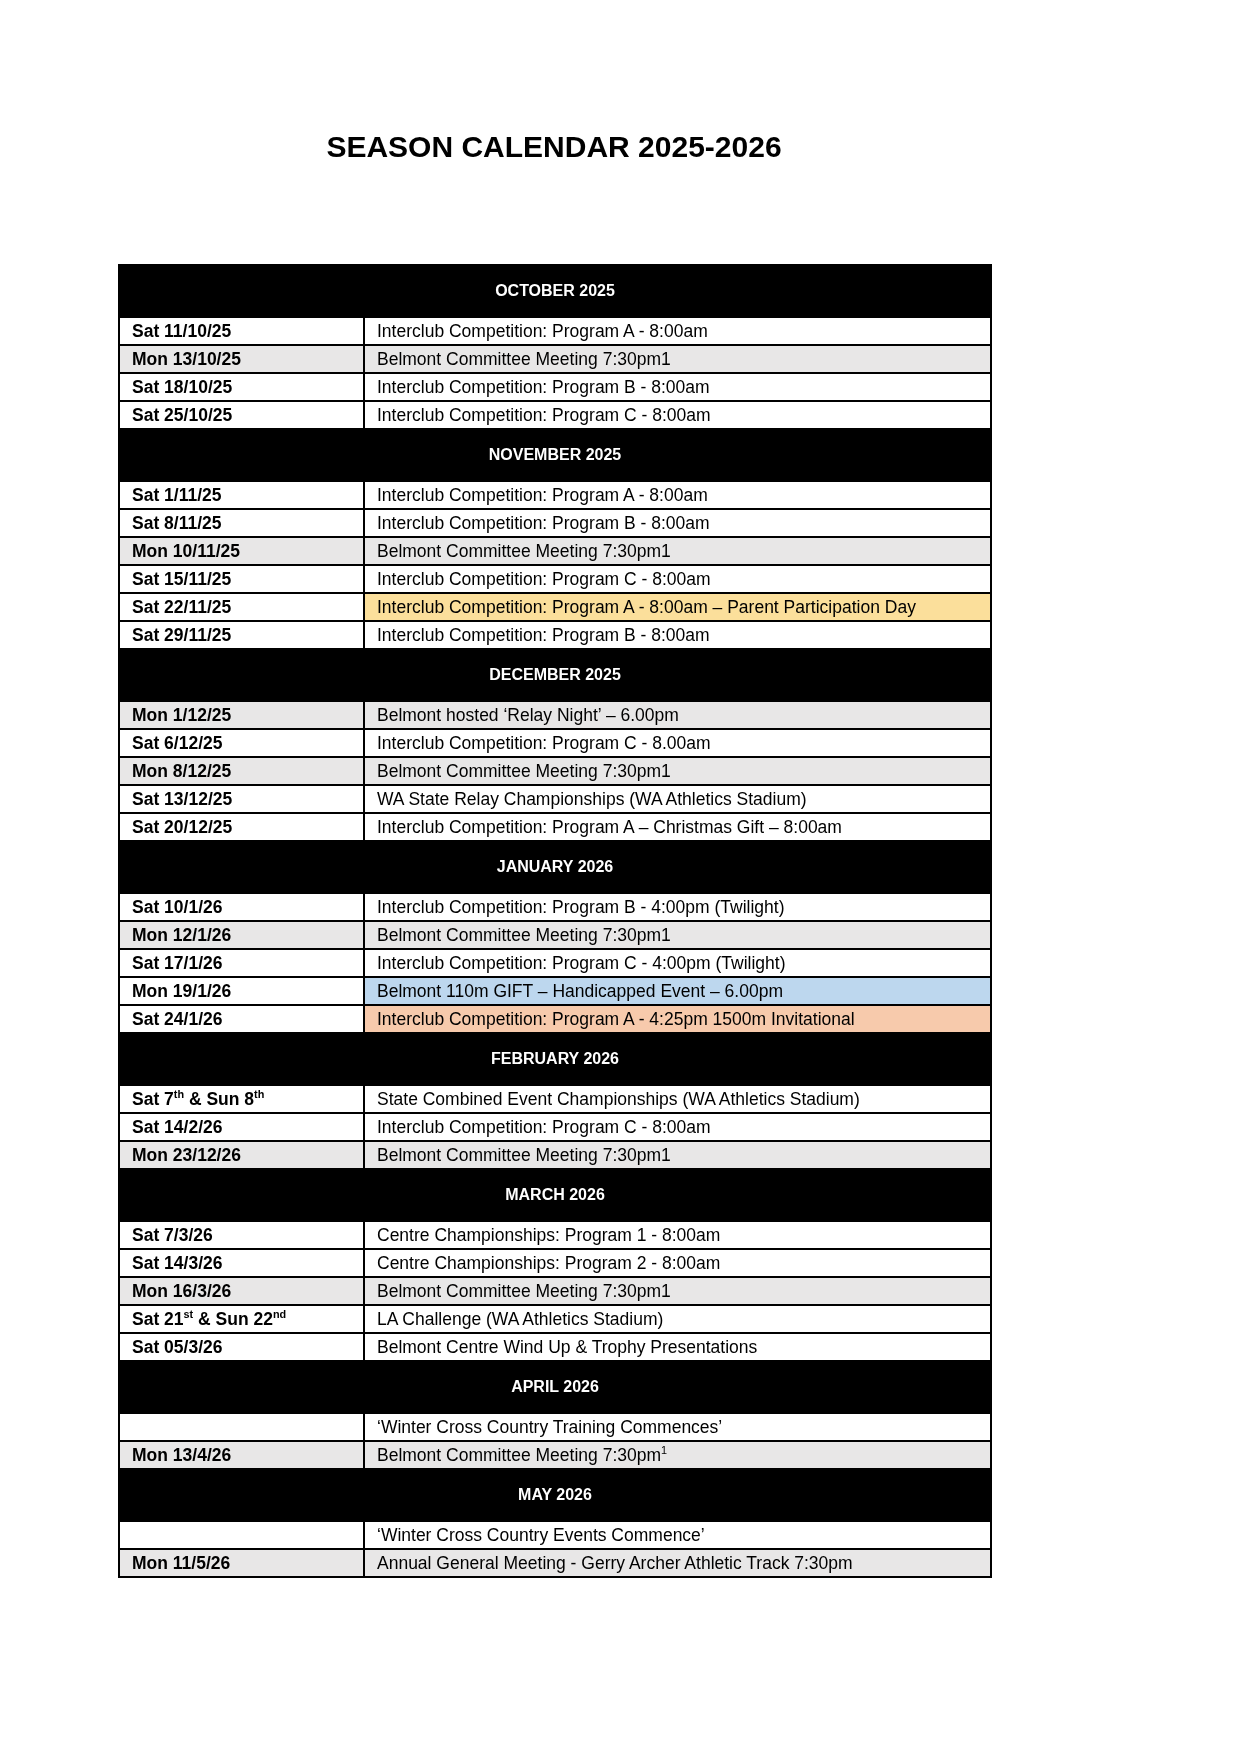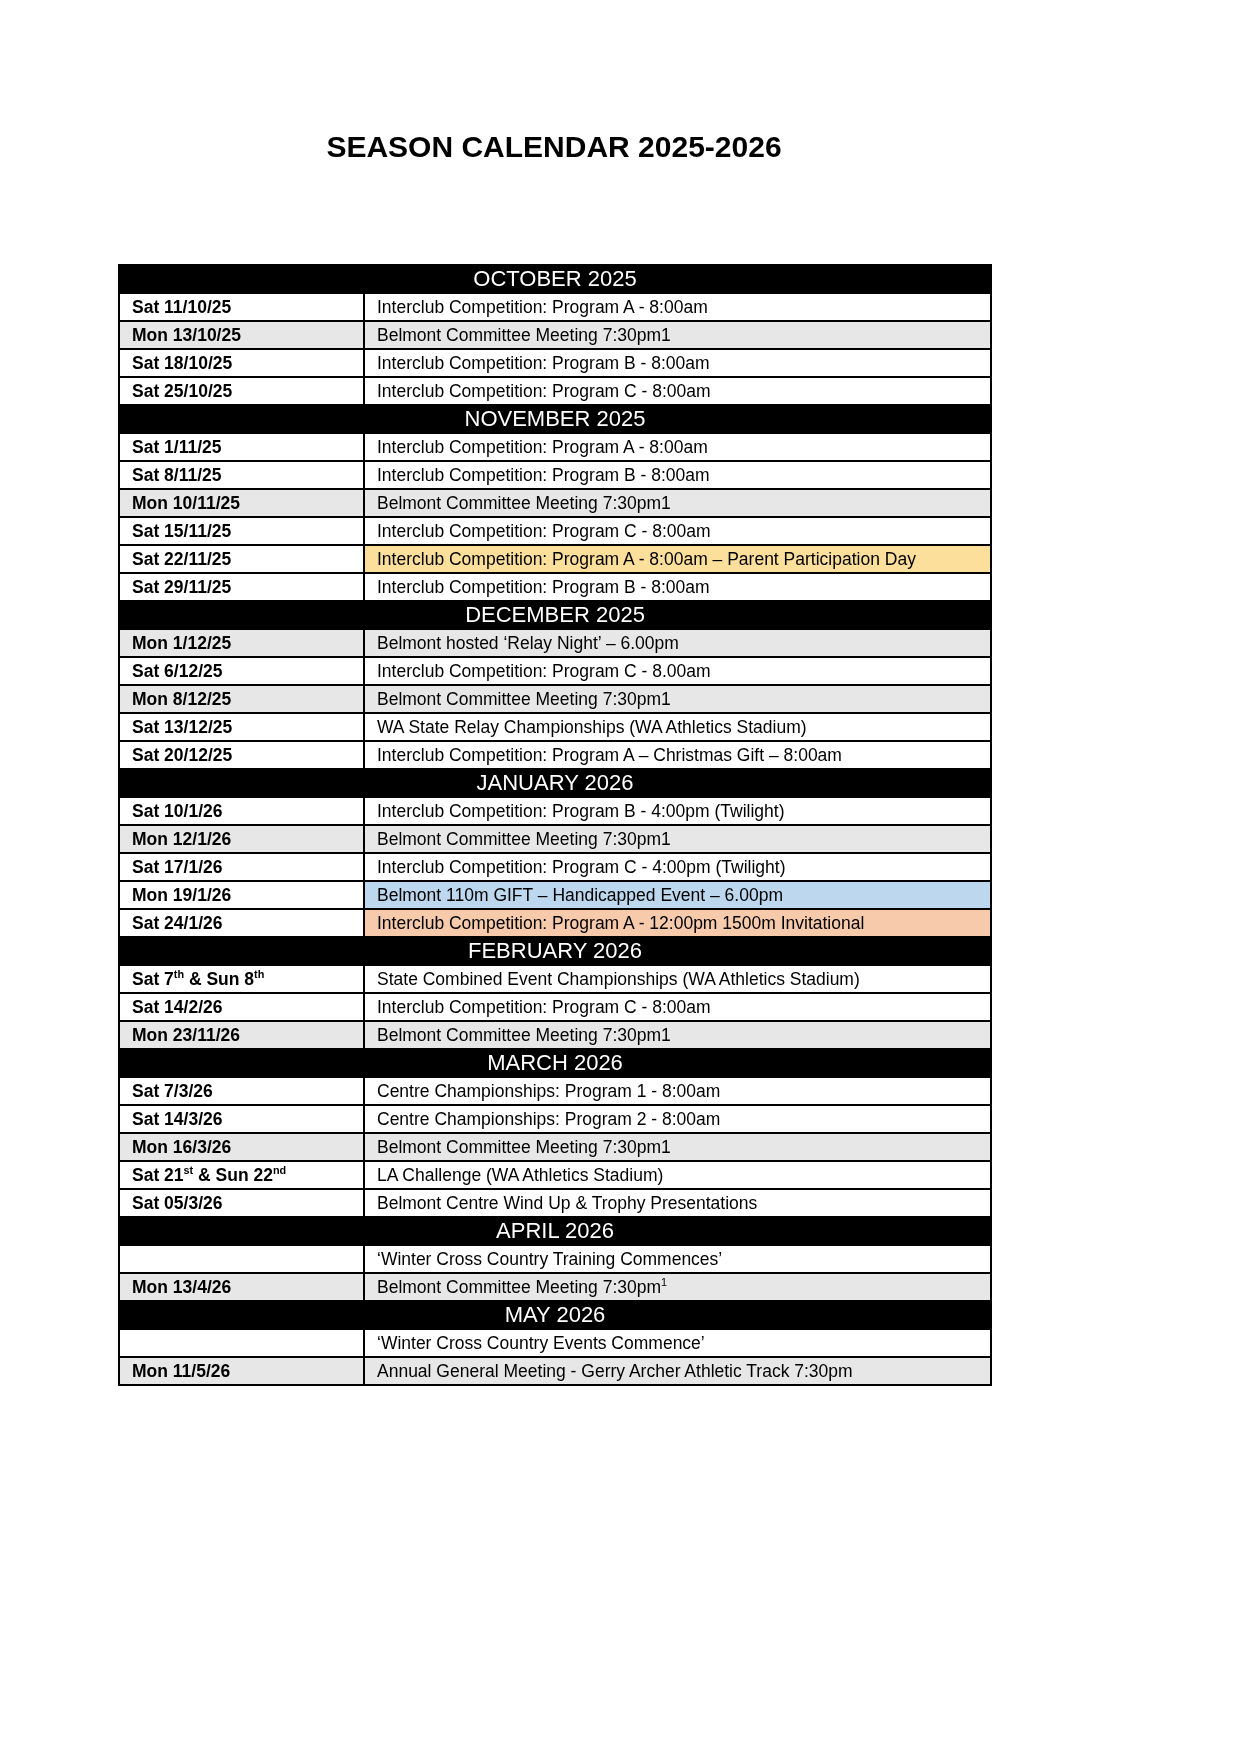--- a/index.html
+++ b/index.html
@@ -36,25 +36,25 @@
     border: 2px solid var(--border, #000);
   }
   table.calendar td {
     border: 2px solid var(--border, #000);
     overflow: hidden;
     white-space: nowrap;
   }
   .month-cell {
     background: var(--header-bg, #000);
     color: var(--header-text, #fff);
-    font-weight: normal;
-    font-size: 22px;
+    font-weight: bold;
+    font-size: 16px;
     text-align: center;
     height: 26px;
-    padding: 0;
+    padding: 12px;
   }
   .data-row td {
     height: 26px;
     font-size: 17.5px;
     padding: 0 6px 0 12px;
     vertical-align: middle;
     background: #ffffff;
   }
   .date-cell {
     font-weight: bold;
@@ -165,35 +165,35 @@
       <tr class="data-row">
         <td class="date-cell">Sat 17/1/26</td>
         <td class="event-cell">Interclub Competition: Program C - 4:00pm (Twilight)</td>
       </tr>
       <tr class="data-row">
         <td class="date-cell">Mon 19/1/26</td>
         <td class="event-cell hl-blue">Belmont 110m GIFT – Handicapped Event – 6.00pm</td>
       </tr>
       <tr class="data-row">
         <td class="date-cell">Sat 24/1/26</td>
-        <td class="event-cell hl-orange">Interclub Competition: Program A - 12:00pm 1500m Invitational</td>
+        <td class="event-cell hl-orange">Interclub Competition: Program A - 4:25pm 1500m Invitational</td>
       </tr>
       <tr class="month-row">
         <td colspan="2" class="month-cell">FEBRUARY 2026</td>
       </tr>
       <tr class="data-row">
         <td class="date-cell"><span>Sat 7</span><sup>th</sup><span> &amp; Sun 8</span><sup>th</sup></td>
         <td class="event-cell">State Combined Event Championships (WA Athletics Stadium)</td>
       </tr>
       <tr class="data-row">
         <td class="date-cell">Sat 14/2/26</td>
         <td class="event-cell">Interclub Competition: Program C - 8:00am</td>
       </tr>
       <tr class="data-row shade-gray">
-        <td class="date-cell">Mon 23/11/26</td>
+        <td class="date-cell">Mon 23/12/26</td>
         <td class="event-cell">Belmont Committee Meeting 7:30pm1</td>
       </tr>
       <tr class="month-row">
         <td colspan="2" class="month-cell">MARCH 2026</td>
       </tr>
       <tr class="data-row">
         <td class="date-cell">Sat 7/3/26</td>
         <td class="event-cell">Centre Championships: Program 1 - 8:00am</td>
       </tr>
       <tr class="data-row">

